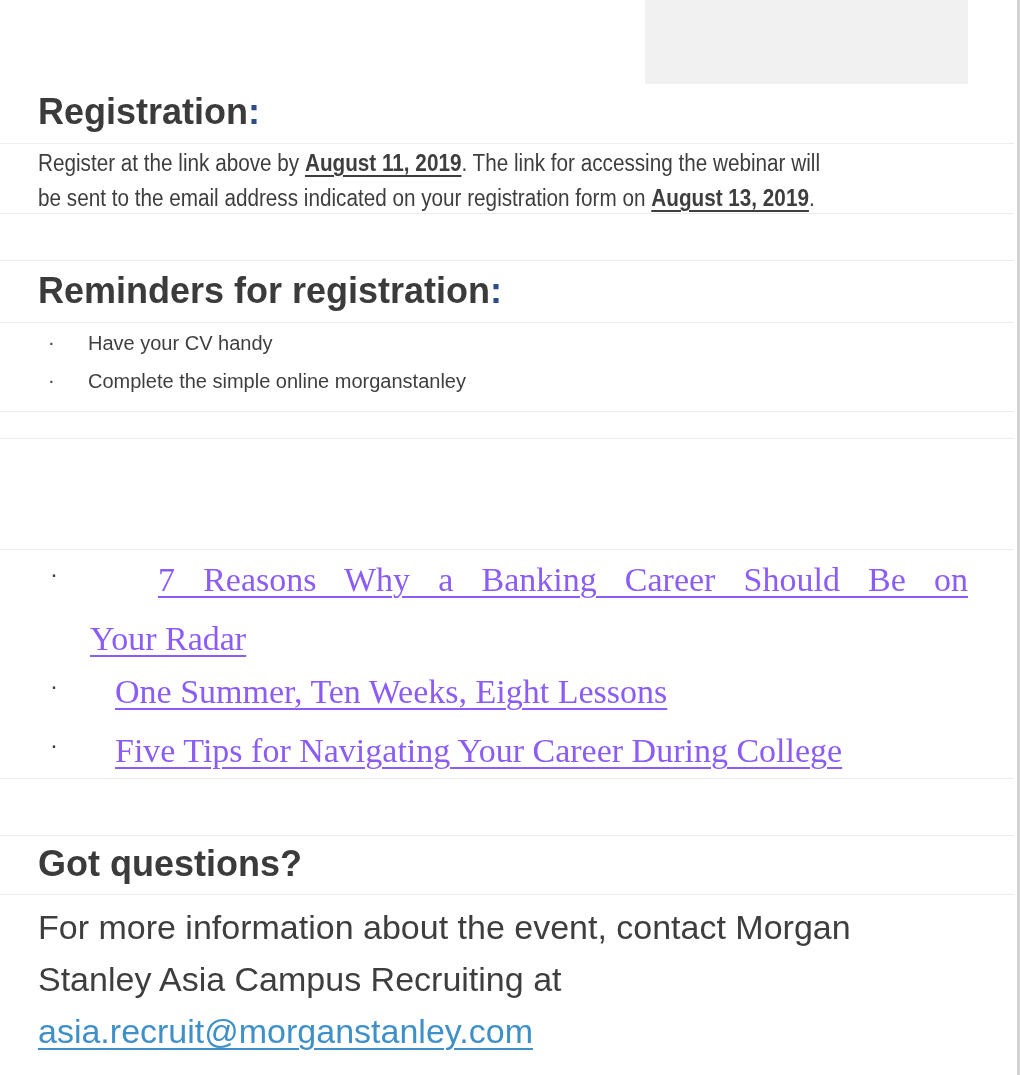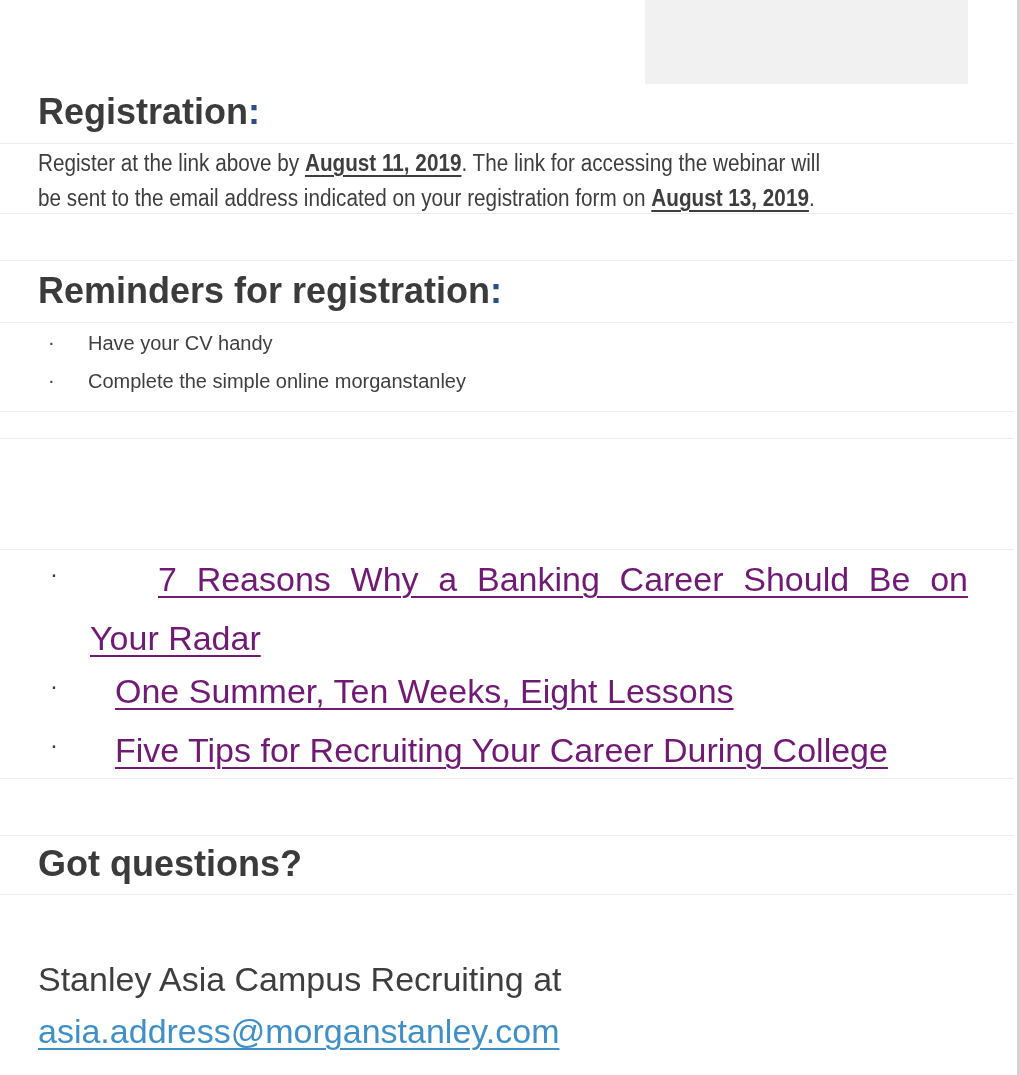--- a/index.html
+++ b/index.html
@@ -52,25 +52,26 @@
   .reminder-item {
     left: 88px;
     font-size: 20px; line-height: 26px;
     color: #3f3f3f;
     text-align: center;
   }
 
   
   .link-dot { left: 50px; font-size: 24px; color: #3d3d3d; }
   .res-link {
-    color: #701a75;
+    color: #8b5cf6;
     text-decoration: underline;
     text-decoration-thickness: 2px;
     text-underline-offset: 5px;
     cursor: pointer;
+    font-family: Liberation Serif, serif;
   }
   .link-line { font-size: 34px; line-height: 42px; }
   .justify-line {
     left: 158px; top: 558px; width: 810px;
     text-align: justify;
     text-align-last: justify;
   }
 
   
   .para-big {
@@ -122,21 +123,21 @@
 <div class="abs heading" style="top:442px"><br></div>
 
 <span class="abs link-dot" style="top:560px">·</span>
 <div class="abs link-line justify-line"><span class="res-link">7 Reasons Why a Banking Career Should Be on</span></div>
 <div class="abs link-line" style="left:90px; top:617px"><span class="res-link">Your Radar</span></div>
 
 <span class="abs link-dot" style="top:672px">·</span>
 <div class="abs link-line" style="left:115px; top:670px"><span class="res-link">One Summer, Ten Weeks, Eight Lessons</span></div>
 
 <span class="abs link-dot" style="top:731px">·</span>
-<div class="abs link-line" style="left:115px; top:729px"><span class="res-link">Five Tips for Recruiting Your Career During College</span></div>
+<div class="abs link-line" style="left:115px; top:729px"><span class="res-link">Five Tips for Navigating Your Career During College</span></div>
 
 <div class="abs heading" style="top:838px"><span>Got questions?</span></div>
 
 <div class="abs para-big">
-  <br>
+  <span>For more information about the event, contact Morgan</span><br>
   <span>Stanley Asia Campus Recruiting at</span><br>
-  <span class="email-link">asia.address@morganstanley.com</span>
+  <span class="email-link">asia.recruit@morganstanley.com</span>
 </div>
 
 </body></html>

